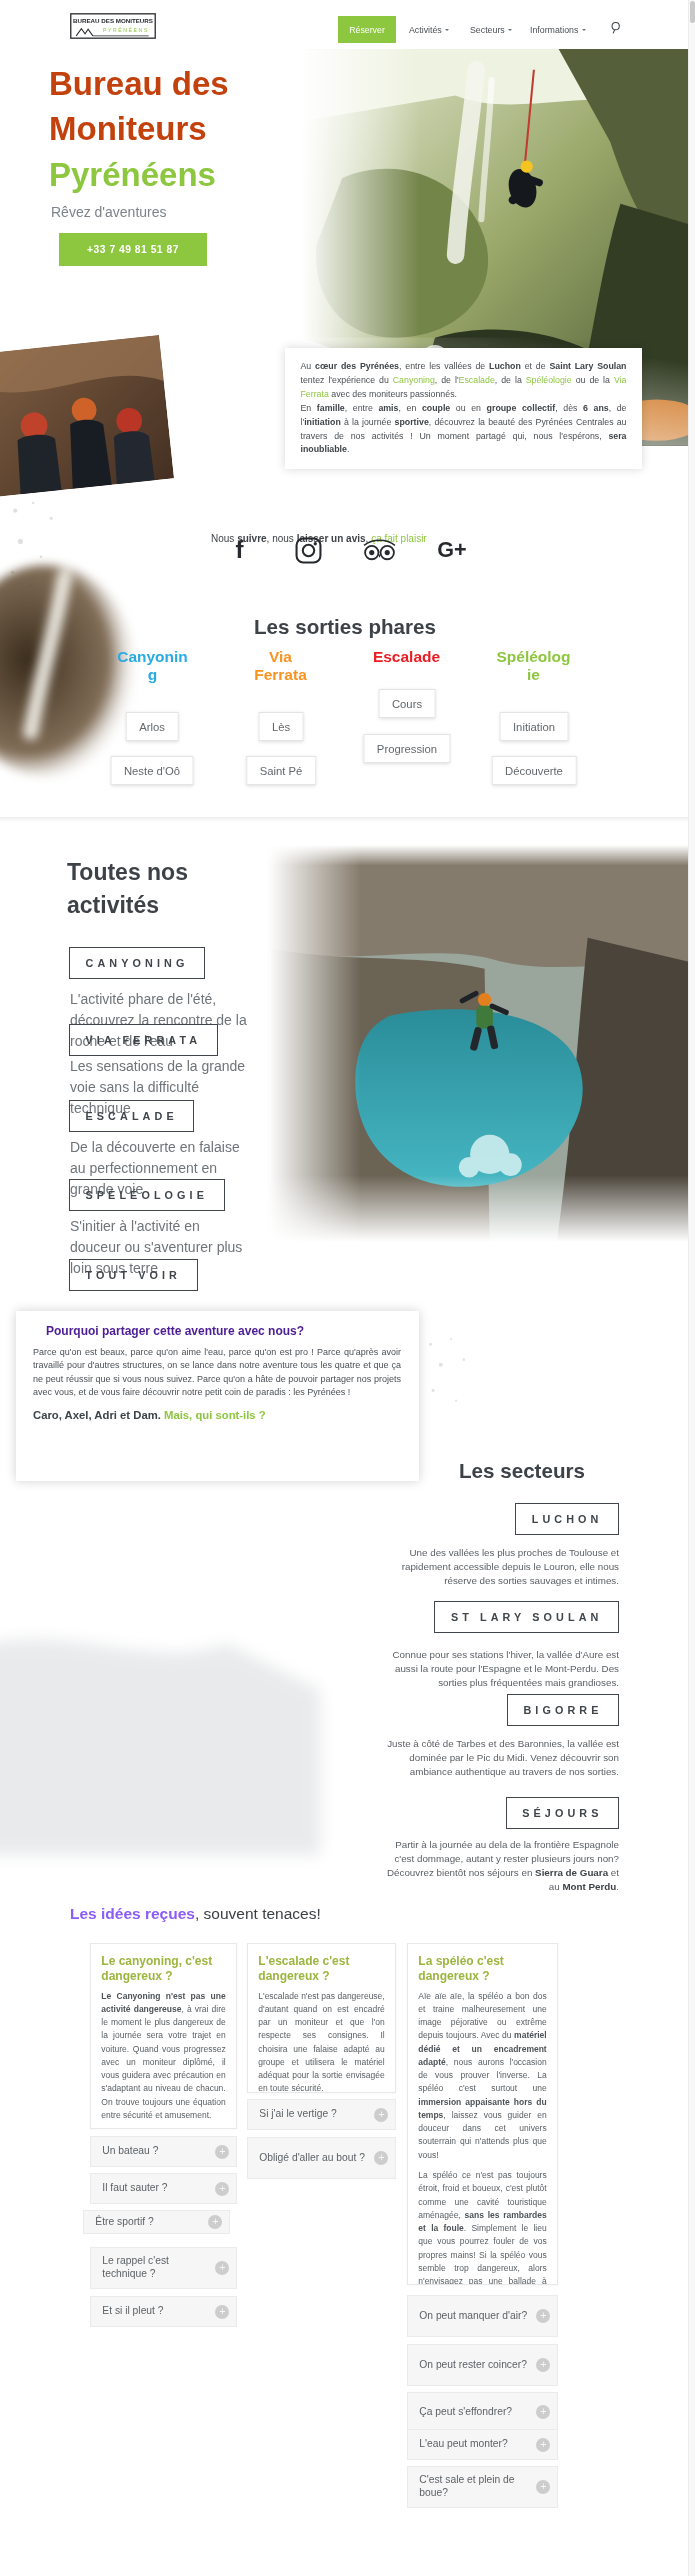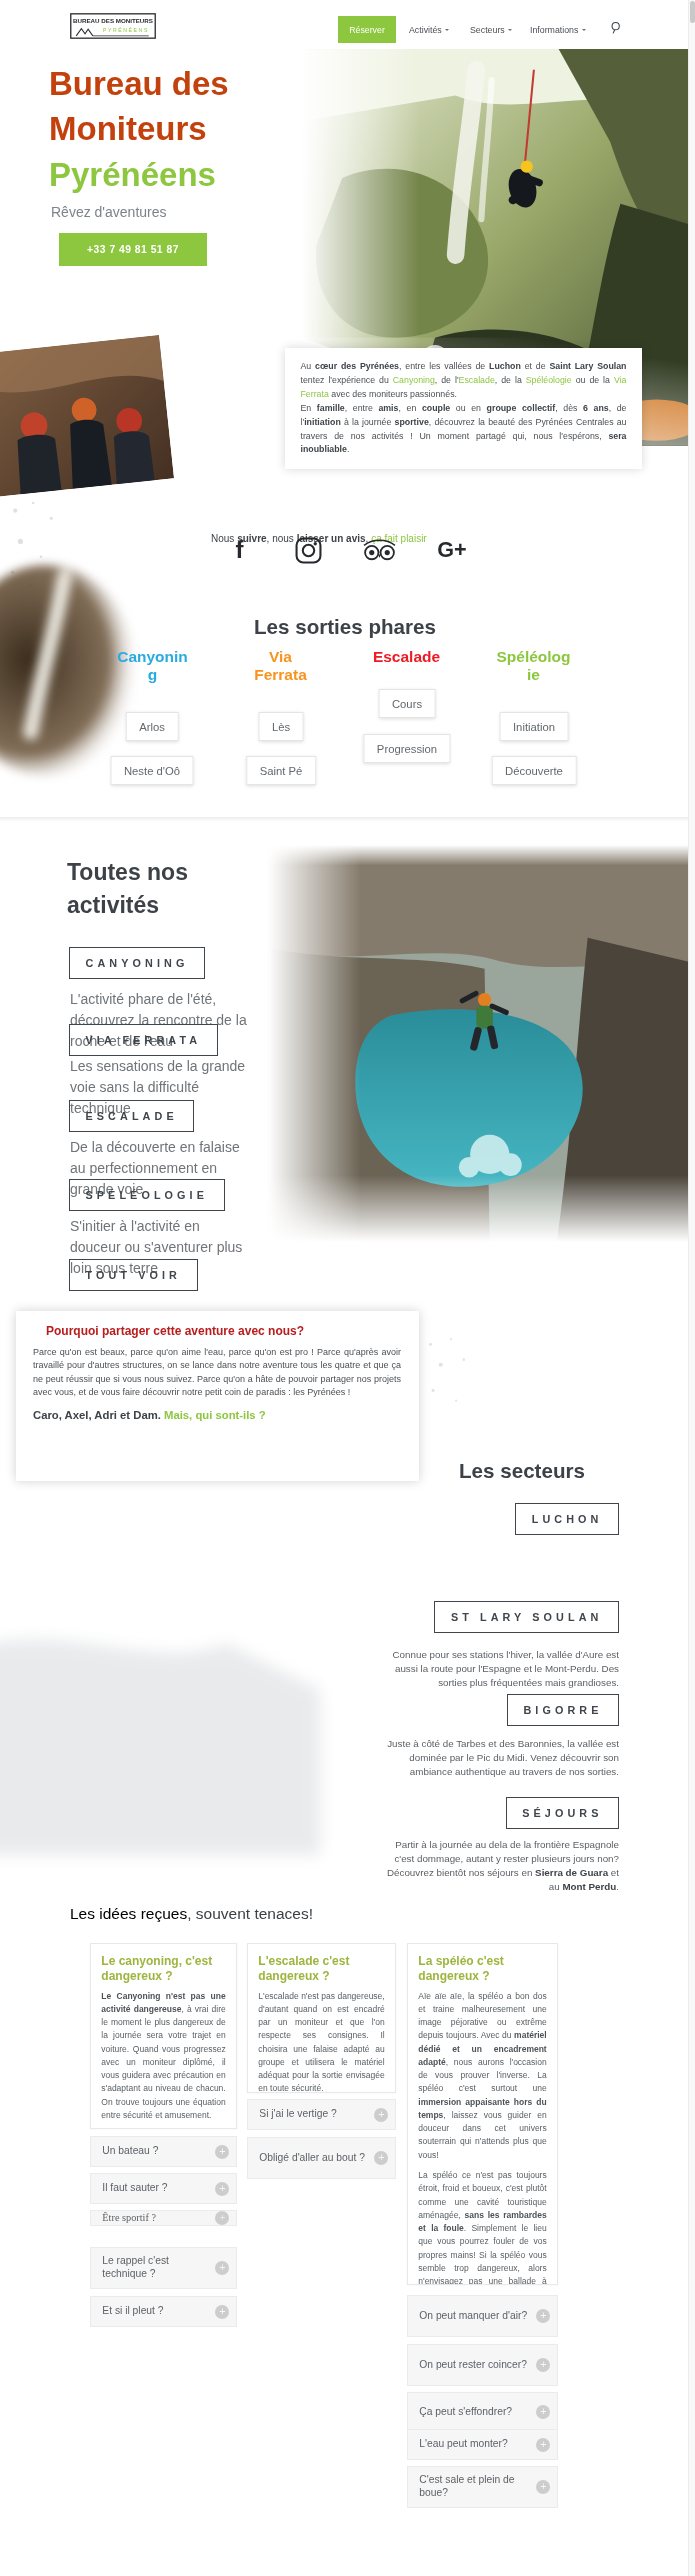--- a/index.html
+++ b/index.html
@@ -23,21 +23,21 @@
              display:flex;align-items:center;justify-content:center;cursor:pointer;}
 
   
   .intro-card{background:#fff;box-shadow:0 0 9.3px rgba(0,0,0,.16);padding:12.4px 15.5px;
               font-size:8.8px;line-height:1.55;color:#4a4f54;text-align:justify;box-sizing:border-box;}
   .intro-card p{margin:0;}
   .intro-card p + p{margin-top:1px;}
 
   .seg-b{font-weight:700;color:#3f4449;}
   .seg-g{color:#8dc63f;}
-  .seg-bg{color:#000000;font-weight:400;}
+  .seg-bg{color:#8b5cf6;font-weight:700;}
 
   
   .social-caption{font-size:10px;color:#3f4449;white-space:nowrap;margin-top:31px;}
   .soc-ico{display:flex;align-items:center;justify-content:center;width:29px;height:29px;cursor:pointer;}
   .glyph-ico{font-weight:900;color:#26292d;font-size:24px;line-height:1;}
 
   
   .section-h{font-size:20.6px;font-weight:600;color:#3c4247;margin-top:16px;}
   .sortie-col-title{font-size:15.5px;font-weight:700;text-align:center;line-height:1.15;
                     overflow-wrap:anywhere;word-break:break-word;}
@@ -47,21 +47,21 @@
 
   
   .outline-btn{border:1.5px solid #3f454a;color:#3f454a;font-weight:700;font-size:10.8px;
                letter-spacing:4.1px;padding:8.8px 15.5px;background:transparent;white-space:nowrap;
                display:inline-block;cursor:pointer;}
   .act-desc{font-size:14px;color:#6f7479;line-height:1.5;width:181px;}
   .big-h{font-size:23px;font-weight:600;color:#3c4247;line-height:1;}
 
   
   .why-card{background:#fff;box-shadow:0 0 10.3px rgba(0,0,0,.18);padding:13.4px 17.5px;box-sizing:border-box;}
-  .why-title{font-size:12px;font-weight:700;color:#b91c1c;margin:0 0 7.2px 0;padding-left:13px;}
+  .why-title{font-size:12px;font-weight:700;color:#4c1d95;margin:0 0 7.2px 0;padding-left:13px;}
   .why-body{font-size:9px;color:#4b5055;line-height:1.5;text-align:justify;margin:0;}
   .why-sign{font-size:11.3px;font-weight:700;color:#3e4348;margin-top:9.3px;}
   .why-link{color:#8dc63f;font-weight:700;cursor:pointer;}
 
   
   .sect-desc{font-size:9.8px;color:#5c6166;line-height:1.42;text-align:right;width:242px;}
 
   
   .idees-h{font-size:15.5px;color:#3c4145;}
   .faq-card{background:#fff;border:0.5px solid #e8e8e8;box-shadow:0 0.5px 2.1px rgba(0,0,0,.05);
@@ -326,20 +326,21 @@
     </div>
   </div>
 
   <svg class="abs" style="left:-41px;top:1520px;filter:blur(7.2px);opacity:0.13;" width="361" height="335" viewBox="0 0 700 650">
     <path d="M0,650 L0,260 C180,180 360,300 520,240 L700,330 L700,650 Z" fill="#5a6470"></path>
   </svg>
 
   <div class="abs section-h" style="left:393px;top:1443px;width:258px;text-align:center;">Les secteurs</div>
 
   <div class="abs outline-btn" style="right:77px;top:1503px;">LUCHON</div>
+  <div class="abs sect-desc" style="right:77px;top:1546px;">Une des vallées les plus proches de Toulouse et rapidement accessible depuis le Louron, elle nous réserve des sorties sauvages et intimes.</div>
 
   <div class="abs outline-btn" style="right:77px;top:1601px;">ST LARY SOULAN</div>
   <div class="abs sect-desc" style="right:77px;top:1648px;">Connue pour ses stations l'hiver, la vallée d'Aure est aussi la route pour l'Espagne et le Mont-Perdu. Des sorties plus fréquentées mais grandioses.</div>
 
   <div class="abs outline-btn" style="right:77px;top:1694px;">BIGORRE</div>
   <div class="abs sect-desc" style="right:77px;top:1737px;">Juste à côté de Tarbes et des Baronnies, la vallée est dominée par le Pic du Midi. Venez découvrir son ambiance authentique au travers de nos sorties.</div>
 
   <div class="abs outline-btn" style="right:77px;top:1797px;">SÉJOURS</div>
   <div class="abs sect-desc" style="right:77px;top:1838px;"><span class="seg-n">Partir à la journée au dela de la frontière Espagnole c'est dommage, autant y rester plusieurs jours non? Découvrez bientôt nos séjours en </span><span class="seg-b">Sierra de Guara</span><span class="seg-n"> et au </span><span class="seg-b">Mont Perdu</span><span class="seg-n">.</span></div>
 
@@ -350,21 +351,21 @@
     <p class="faq-body"><span class="seg-b">Le Canyoning n'est pas une activité dangereuse</span><span class="seg-n">, à vrai dire le moment le plus dangereux de la journée sera votre trajet en voiture. Quand vous progressez avec un moniteur diplômé, il vous guidera avec précaution en s'adaptant au niveau de chacun. On trouve toujours une équation entre sécurité et amusement.</span></p>
   </div>
   <div class="faq-item" style="left:90px;top:2136px;width:147px;height:31px;">
     <span>Un bateau ?</span>
     <span class="plus"></span>
   </div>
   <div class="faq-item" style="left:90px;top:2173px;width:147px;height:31px;">
     <span>Il faut sauter ?</span>
     <span class="plus"></span>
   </div>
-  <div class="faq-item" style="left:90px;top:2210px;width:147px;height:16px;font-family:Liberation Serif, serif;">
+  <div class="faq-item" style="left:83px;top:2210px;width:147px;height:24px;">
     <span>Être sportif ?</span>
     <span class="plus"></span>
   </div>
   <div class="faq-item" style="left:90px;top:2247px;width:147px;height:42px;">
     <span>Le rappel c'est technique ?</span>
     <span class="plus"></span>
   </div>
   <div class="faq-item" style="left:90px;top:2296px;width:147px;height:31px;">
     <span>Et si il pleut ?</span>
     <span class="plus"></span>

